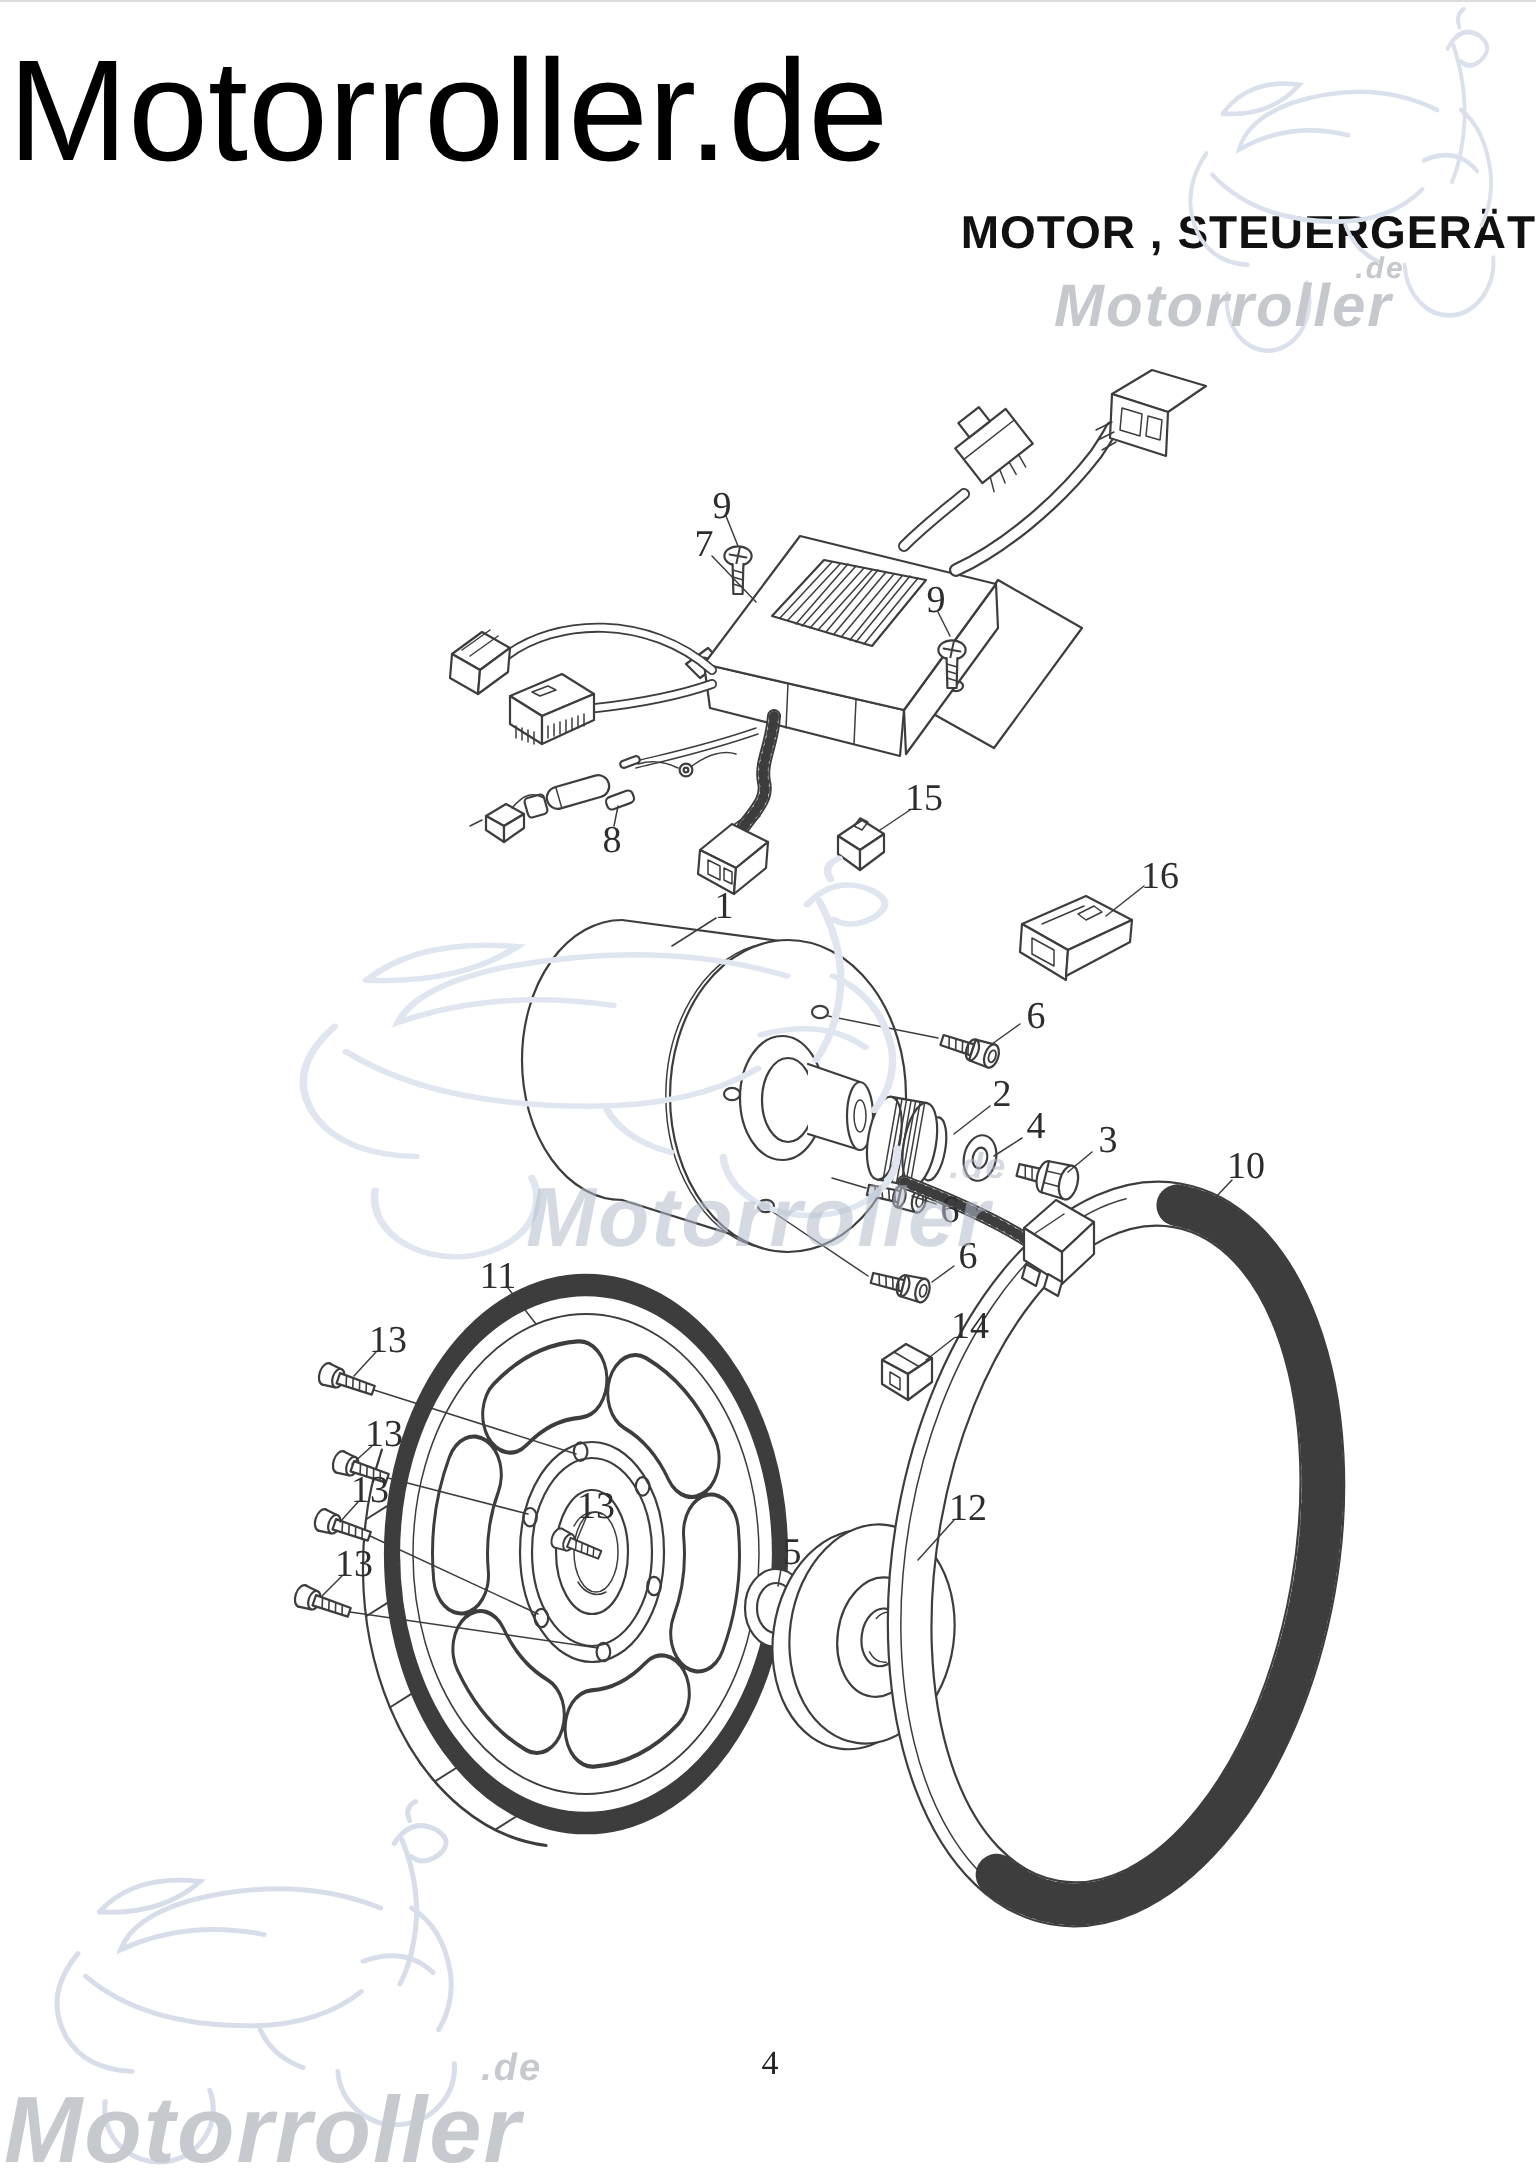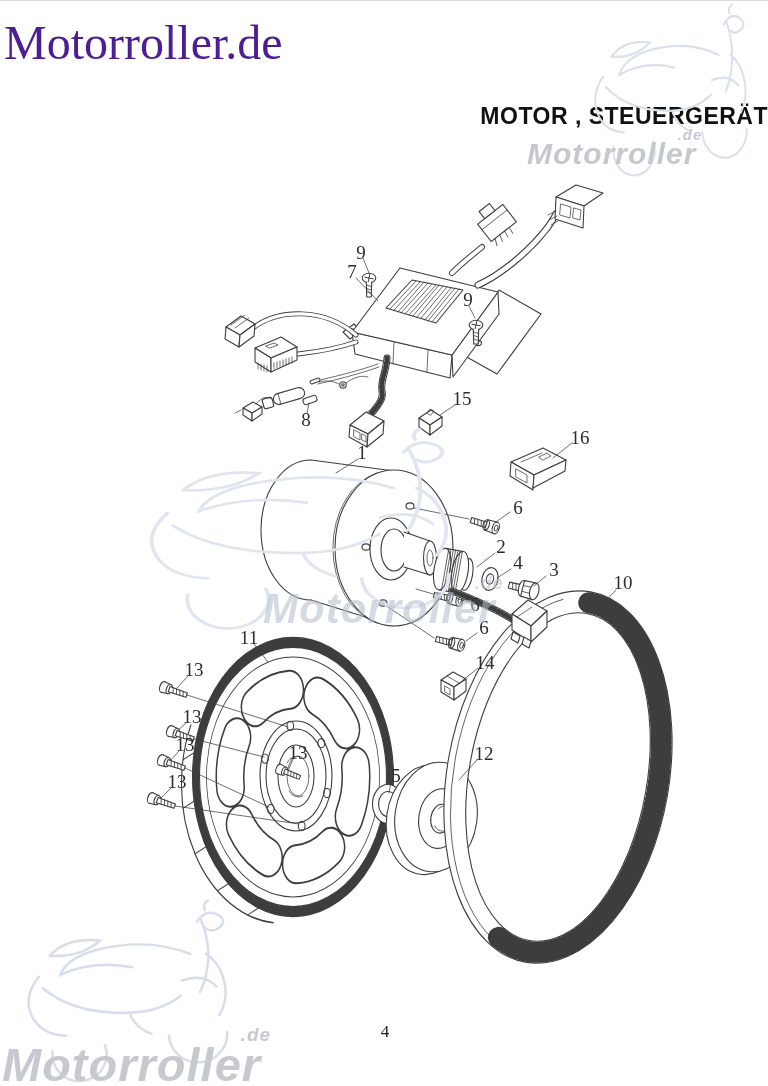--- a/index.html
+++ b/index.html
@@ -1,20 +1,20 @@
 <!DOCTYPE html>
 <html><head>
 <meta charset="utf-8">
 <style>
   html,body{margin:0;padding:0;background:#fff;}
   #page{position:relative;width:768px;height:1086px;background:#fff;overflow:hidden;
         font-family:"Liberation Sans",sans-serif;border-top:1px solid #dcdcdc;}
   
-  .wm-big{position:absolute;left:4px;top:14px;font-size:48px;font-weight:400;
-          color:#4c1d95;letter-spacing:0px;white-space:nowrap;z-index:6;font-family:Liberation Serif, serif;}
+  .wm-big{position:absolute;left:4px;top:14px;font-size:72px;font-weight:400;
+          color:#000000;letter-spacing:0px;white-space:nowrap;z-index:6;}
   .brand{position:absolute;font-style:italic;font-weight:bold;white-space:nowrap;z-index:6;}
   .brand .de{position:absolute;font-weight:bold;}
   .brand-tr{left:527px;top:136px;font-size:30px;color:#c5c8cd;letter-spacing:1px;}
   .brand-tr .de{top:-11px;right:-6px;font-size:15px;}
   .brand-mid{left:263px;top:584px;font-size:42px;color:rgba(178,188,202,0.55);letter-spacing:1px;}
   .brand-mid .de{top:-12px;right:-8px;font-size:18px;}
   .brand-bot{left:2px;top:1036px;font-size:47px;color:#c6c9ce;letter-spacing:1px;}
   .brand-bot .de{top:-13px;right:-10px;font-size:19px;}
   
   .title{position:absolute;left:0;right:0;top:102px;text-align:right;z-index:4;

